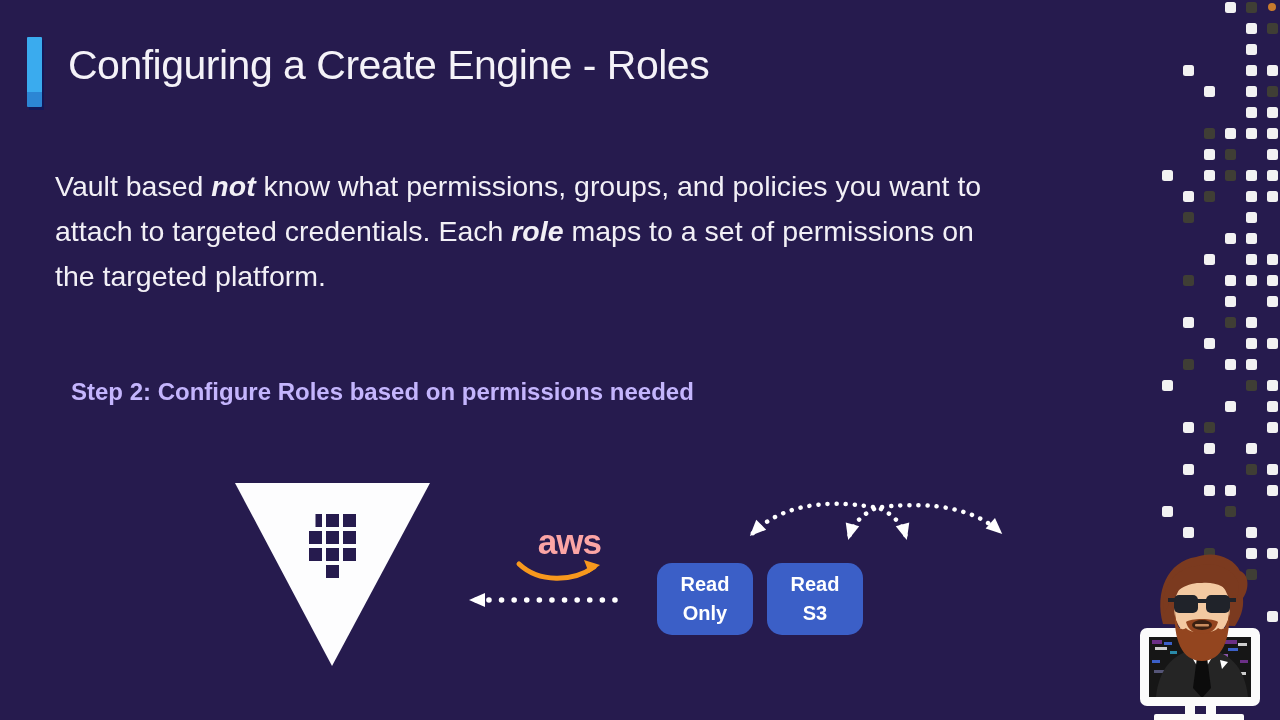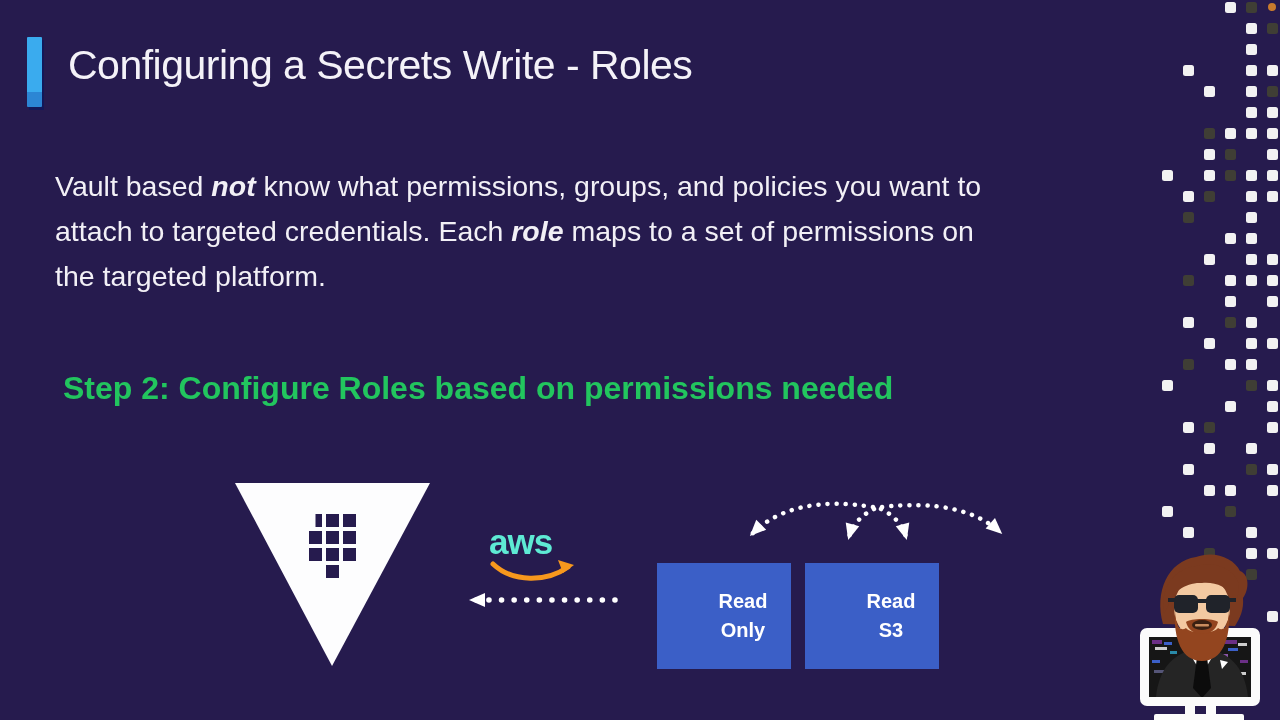--- a/index.html
+++ b/index.html
@@ -20,57 +20,57 @@
     position:absolute;left:68px;top:42px;margin:0;
     font-size:41px;font-weight:400;color:#f4f2f8;letter-spacing:-.5px;
   }
   
   .body-text{
     position:absolute;left:55px;top:164px;width:1140px;margin:0;
     font-size:28.5px;line-height:45px;color:#f2f0f6;font-weight:400;
   }
   .body-text .bi{font-weight:700;font-style:italic;}
   .step-text{
-    position:absolute;left:55px;top:362px;margin:8px;
-    font-size:32px;font-weight:700;color:#22c55e;
+    position:absolute;left:55px;top:362px;margin:16px;
+    font-size:24px;font-weight:700;color:#c4b5fd;
   }
   
   .diagram-svg{position:absolute;left:0;top:0;width:1280px;height:720px;pointer-events:none;}
   .aws-logo{
-    position:absolute;left:489px;top:525px;width:86px;text-align:left;
-    color:#5eead4;
+    position:absolute;left:515px;top:525px;width:86px;text-align:right;
+    color:#fca5a5;
   }
   .aws-logo .aws-word{font-size:35px;font-weight:700;letter-spacing:-1px;line-height:34px;display:block;}
   .roles-label{
     position:absolute;left:797px;top:456px;width:160px;text-align:center;
     font-size:33px;color:#f4f2f8;font-weight:400;
   }
   .role-boxes{
     position:absolute;left:657px;top:563px;display:flex;gap:14px;
   }
   .role-box{
-    background:#3b5fc7;border-radius:0;color:#ffffff;
-    width:96px;height:106px;display:flex;flex-direction:column;
+    background:#3b5fc7;border-radius:15px;color:#ffffff;
+    width:96px;height:72px;display:flex;flex-direction:column;
     justify-content:center;align-items:center;text-align:center;
-    font-size:20px;font-weight:700;line-height:1.45;padding-left:38px;
+    font-size:20px;font-weight:700;line-height:1.45;
   }
   .role-box.small{width:112px;font-size:14.5px;line-height:1.55;}
   
   .pix{position:absolute;width:11px;height:11px;border-radius:2.5px;}
   .pix.round{width:8px;height:8px;border-radius:50%;margin:1px;}
   
   .avatar{position:absolute;left:1130px;top:548px;width:150px;height:172px;}
 </style>
 </head>
 <body>
 
 <div class="slide">
 
   <div class="accent-bar"></div>
-  <h1 class="title">Configuring a Secrets Write - Roles</h1>
+  <h1 class="title">Configuring a Create Engine - Roles</h1>
 
   <p class="body-text" id="body-text"><span>Vault based </span><span class="bi">not</span><span> know what permissions, groups, and policies you want to</span><br><span>attach to targeted credentials. Each </span><span class="bi">role</span><span> maps to a set of permissions on</span><br><span>the targeted platform.</span></p>
 
   <p class="step-text">Step 2: Configure Roles based on permissions needed</p>
 
   <div id="decor">
       <div class="pix" style="left: 1225px; top: 2px; background: rgb(242, 242, 242);"></div>
       <div class="pix" style="left: 1246px; top: 2px; background: rgb(63, 62, 53);"></div>
       <div class="pix round" style="left: 1267px; top: 2px; background: rgb(200, 123, 45);"></div>
       <div class="pix" style="left: 1246px; top: 23px; background: rgb(242, 242, 242);"></div>

